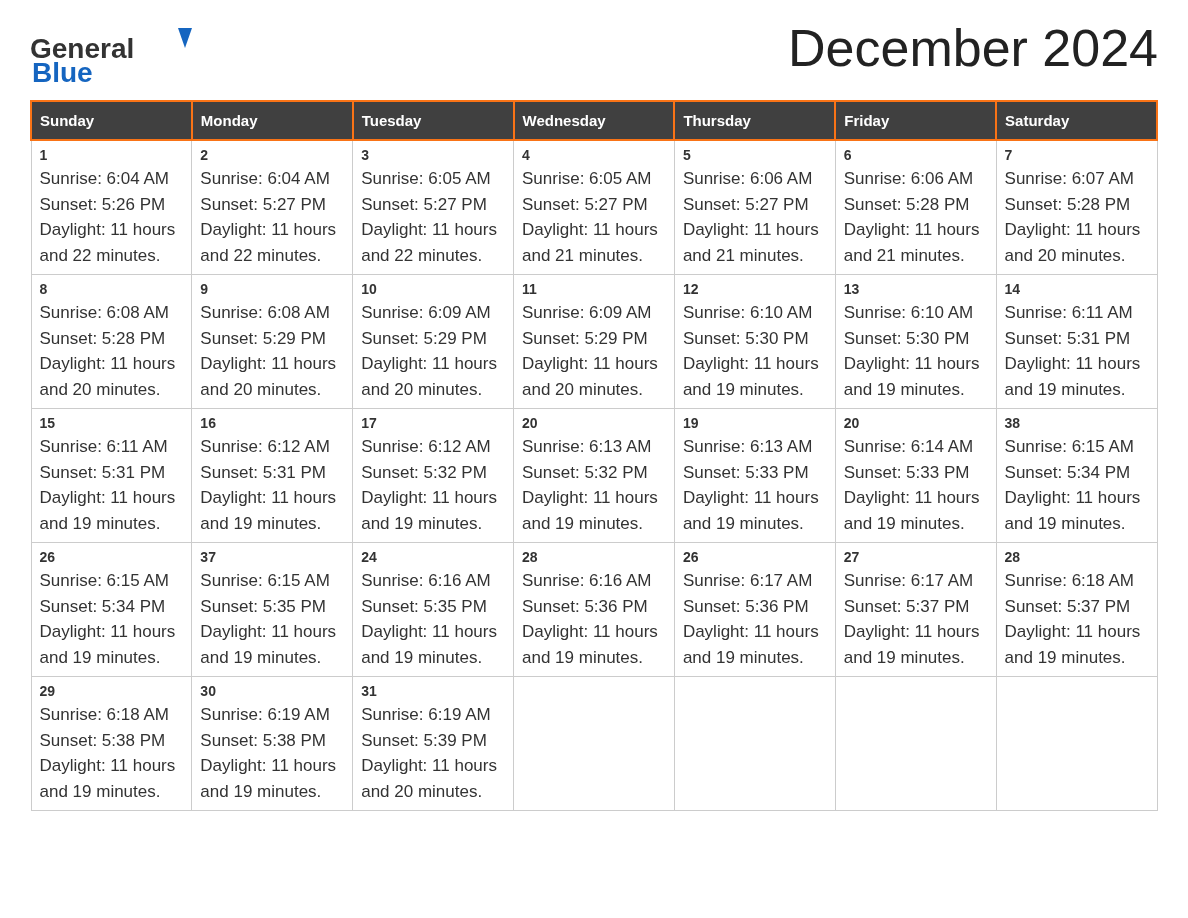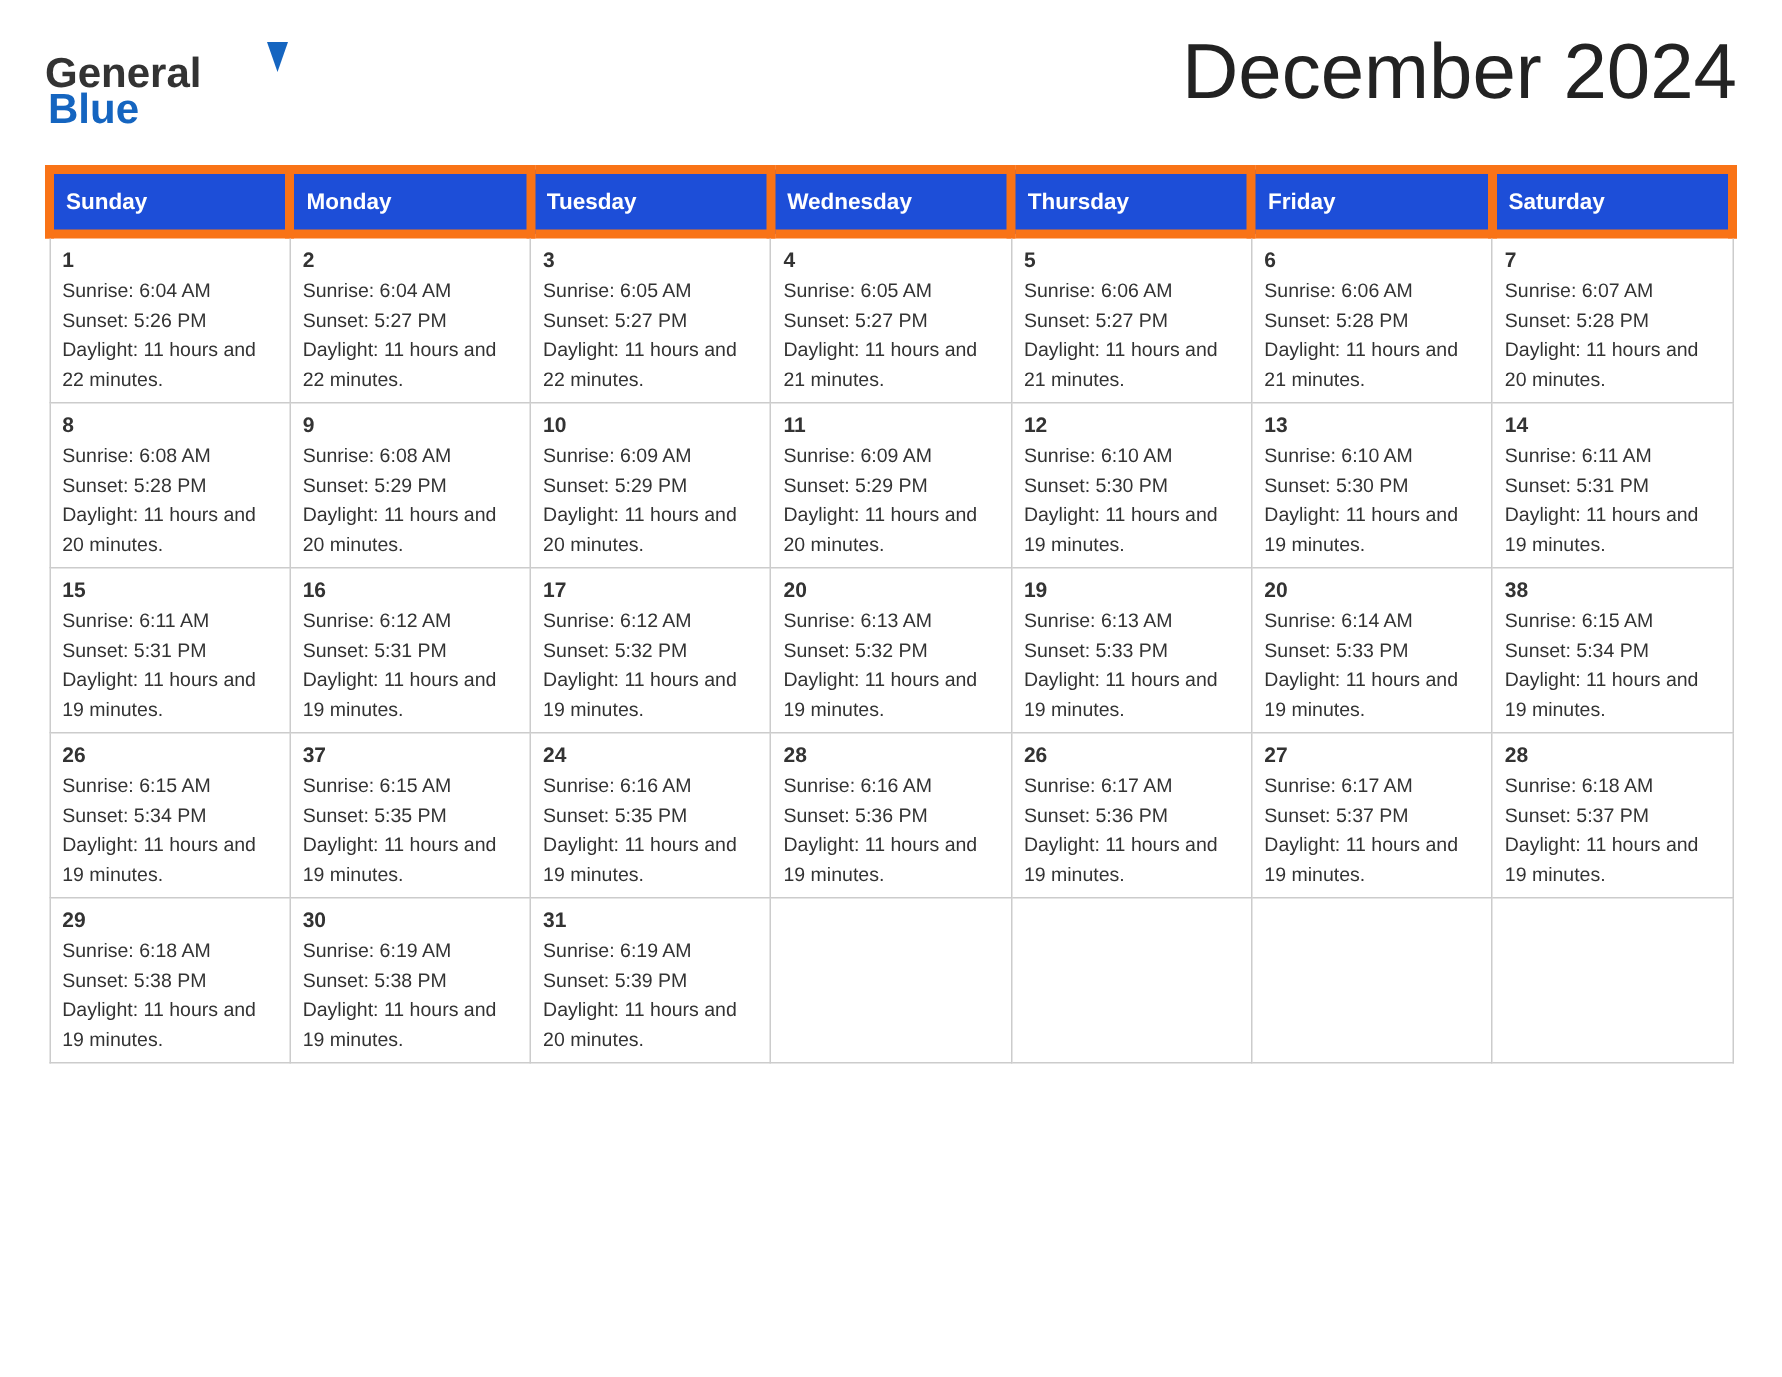--- a/index.html
+++ b/index.html
@@ -8,21 +8,21 @@
       background: #fff;
       color: #333;
       width: 1188px;
       min-height: 918px;
       padding: 20px 30px;
     }
     .header {
       display: flex;
       justify-content: space-between;
       align-items: flex-start;
-      margin-bottom: 20px;
+      margin-bottom: 10px;
     }
     .logo {
       display: flex;
       flex-direction: column;
       align-items: flex-start;
     }
     .title-block {
       text-align: right;
     }
     .month-title {
@@ -35,45 +35,45 @@
       font-size: 20px;
       color: #555;
       margin-top: 4px;
     }
     .calendar-table {
       width: 100%;
       border-collapse: collapse;
       margin-top: 10px;
     }
     .calendar-table th {
-      background-color: #1d4ed8;
+      background-color: #404040;
       color: #fff;
       font-size: 15px;
       font-weight: bold;
       padding: 10px 8px;
       text-align: left;
-      border: 6px solid #f97316;
+      border: 2px solid #f97316;
     }
     .calendar-table td {
       vertical-align: top;
       border: 1px solid #ccc;
       padding: 6px 8px;
       font-size: 12px;
       color: #333;
       min-height: 90px;
       width: 14.28%;
     }
     .day-number {
       font-size: 14px;
       font-weight: bold;
       display: block;
       margin-bottom: 3px;
     }
     .day-info {
-      font-size: 13px;
+      font-size: 17px;
       line-height: 1.5;
     }
     .empty-cell {
       background: #fff;
     }
     
     .logo-svg {
       width: 180px;
       height: 70px;
     }

